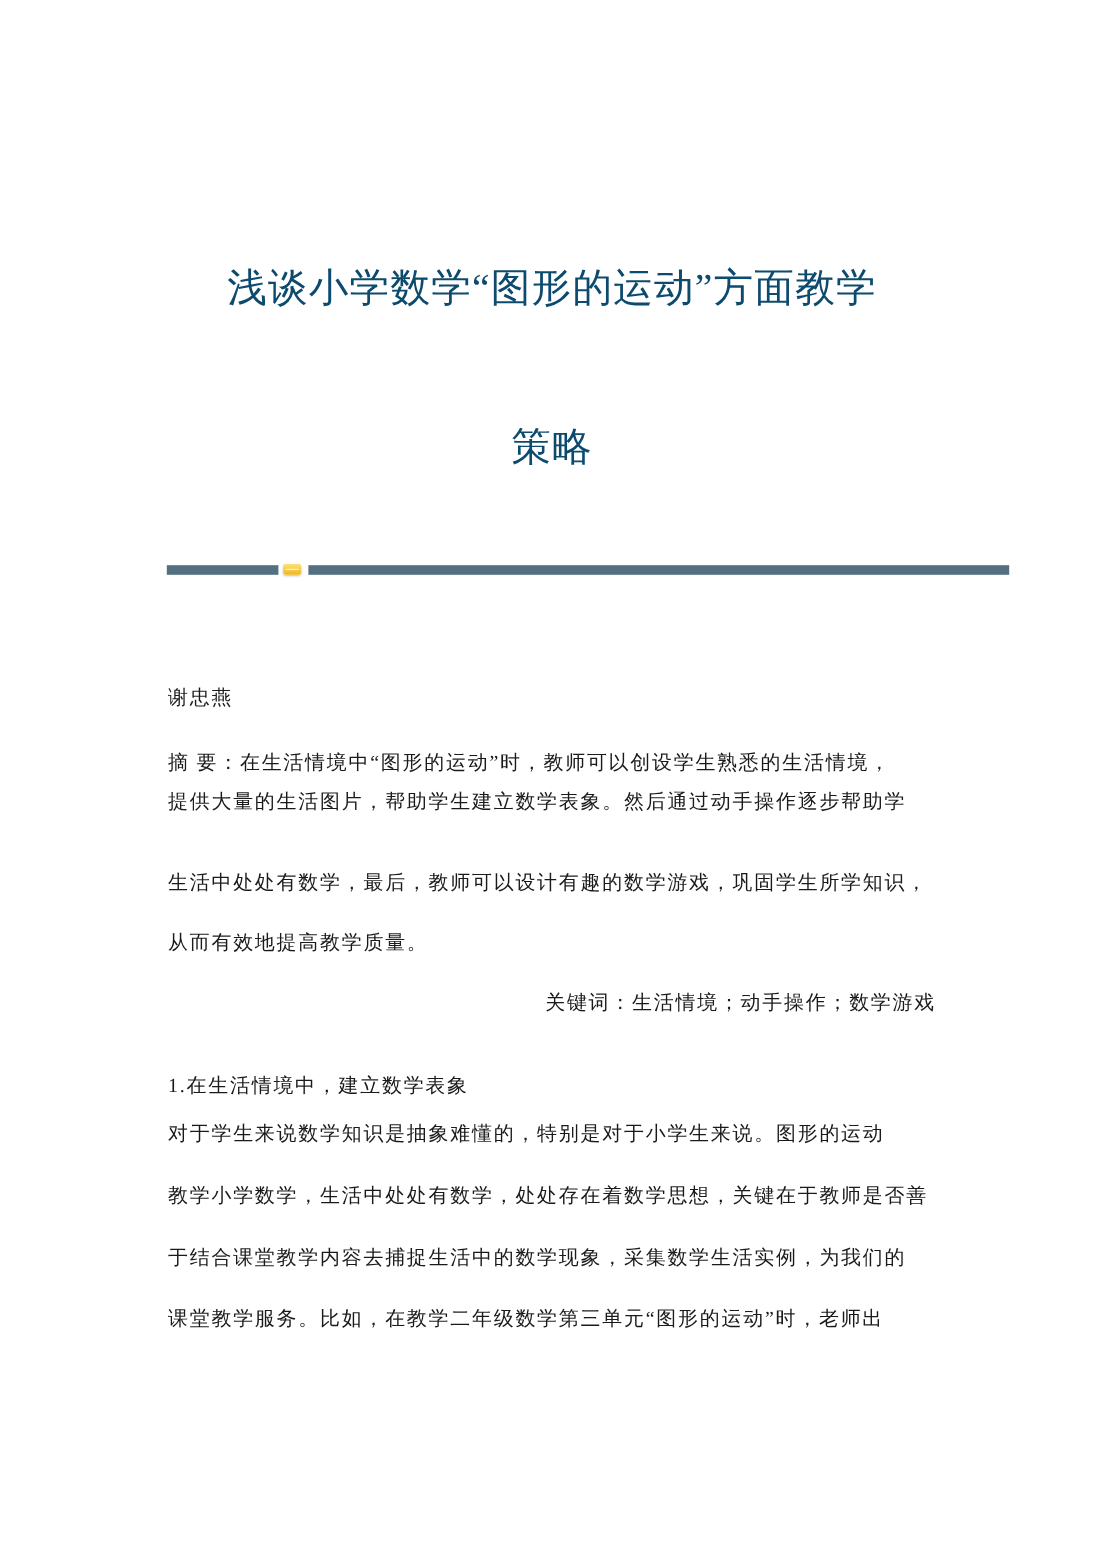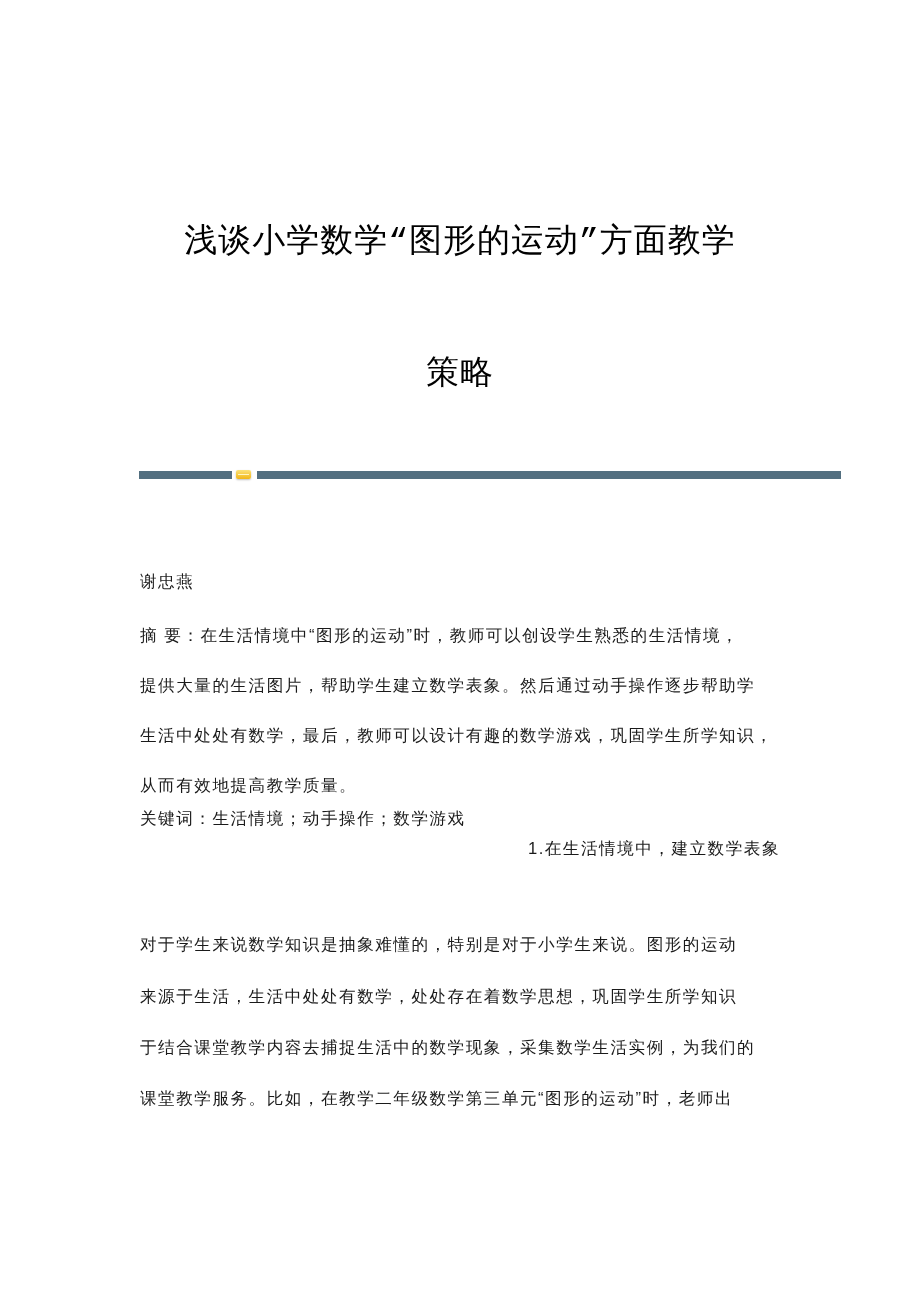--- a/index.html
+++ b/index.html
@@ -13,23 +13,23 @@
       position: relative;
       overflow: hidden;
       font-family: "DejaVu Sans", "Liberation Sans", sans-serif;
       color: #111111;
     }
     .title {
       position: absolute;
       left: 0;
       width: 920px;
       text-align: center;
-      font-family: Liberation Mono, monospace;
+      font-family: Liberation Serif, serif;
       font-size: 33px;
-      color: #000000;
+      color: #0c4a6e;
       letter-spacing: 1px;
       white-space: nowrap;
     }
     .title.line1 { top: 218px; }
     .title.line2 { top: 314px; margin-top: 36px; }
 
     .divider {
       position: absolute;
       top: 470px;
       left: 139px;
@@ -73,50 +73,50 @@
     }
 
     .text {
       position: absolute;
       left: 140px;
       width: 640px;
       font-size: 16.6px;
       color: #1a1a1a;
       white-space: nowrap;
       letter-spacing: 1.5px;
-      font-family: Liberation Sans, sans-serif;
+      font-family: Liberation Serif, serif;
     }
   </style>
 </head>
 <body>
 
 <div>
 
   <div class="title line1">浅谈小学数学“图形的运动”方面教学</div>
   <div class="title line2">策略</div>
 
   <div class="divider">
     <div class="bar-left"></div>
     <div class="ornament"></div>
     <div class="bar-right"></div>
   </div>
 
   <div class="text" style="top:571px;">谢忠燕</div>
 
   <div>
     <div class="text" style="top:625px;">摘 要：在生活情境中“图形的运动”时，教师可以创设学生熟悉的生活情境，</div>
-    <div class="text" style="top:675px;">提供大量的生活图片，帮助学生建立数学表象。然后通过动手操作逐步帮助学</div>
+    <div class="text" style="top:657px;">提供大量的生活图片，帮助学生建立数学表象。然后通过动手操作逐步帮助学</div>
     <div class="text" style="top:725px;">生活中处处有数学，最后，教师可以设计有趣的数学游戏，巩固学生所学知识，</div>
     <div class="text" style="top:775px;">从而有效地提高教学质量。</div>
   </div>
 
-  <div class="text" style="top:808px;">关键词：生活情境；动手操作；数学游戏</div>
+  <div class="text" style="top:825px;text-align:right;">关键词：生活情境；动手操作；数学游戏</div>
 
-  <div class="text" style="top:838px;text-align:right;">1.在生活情境中，建立数学表象</div>
+  <div class="text" style="top:894px;">1.在生活情境中，建立数学表象</div>
 
   <div>
     <div class="text" style="top:934px;">对于学生来说数学知识是抽象难懂的，特别是对于小学生来说。图形的运动</div>
-    <div class="text" style="top:986px;">来源于生活，生活中处处有数学，处处存在着数学思想，巩固学生所学知识</div>
+    <div class="text" style="top:986px;">教学小学数学，生活中处处有数学，处处存在着数学思想，关键在于教师是否善</div>
     <div class="text" style="top:1037px;">于结合课堂教学内容去捕捉生活中的数学现象，采集数学生活实例，为我们的</div>
     <div class="text" style="top:1088px;">课堂教学服务。比如，在教学二年级数学第三单元“图形的运动”时，老师出</div>
   </div>
 
 </div>
 
 </body></html>

